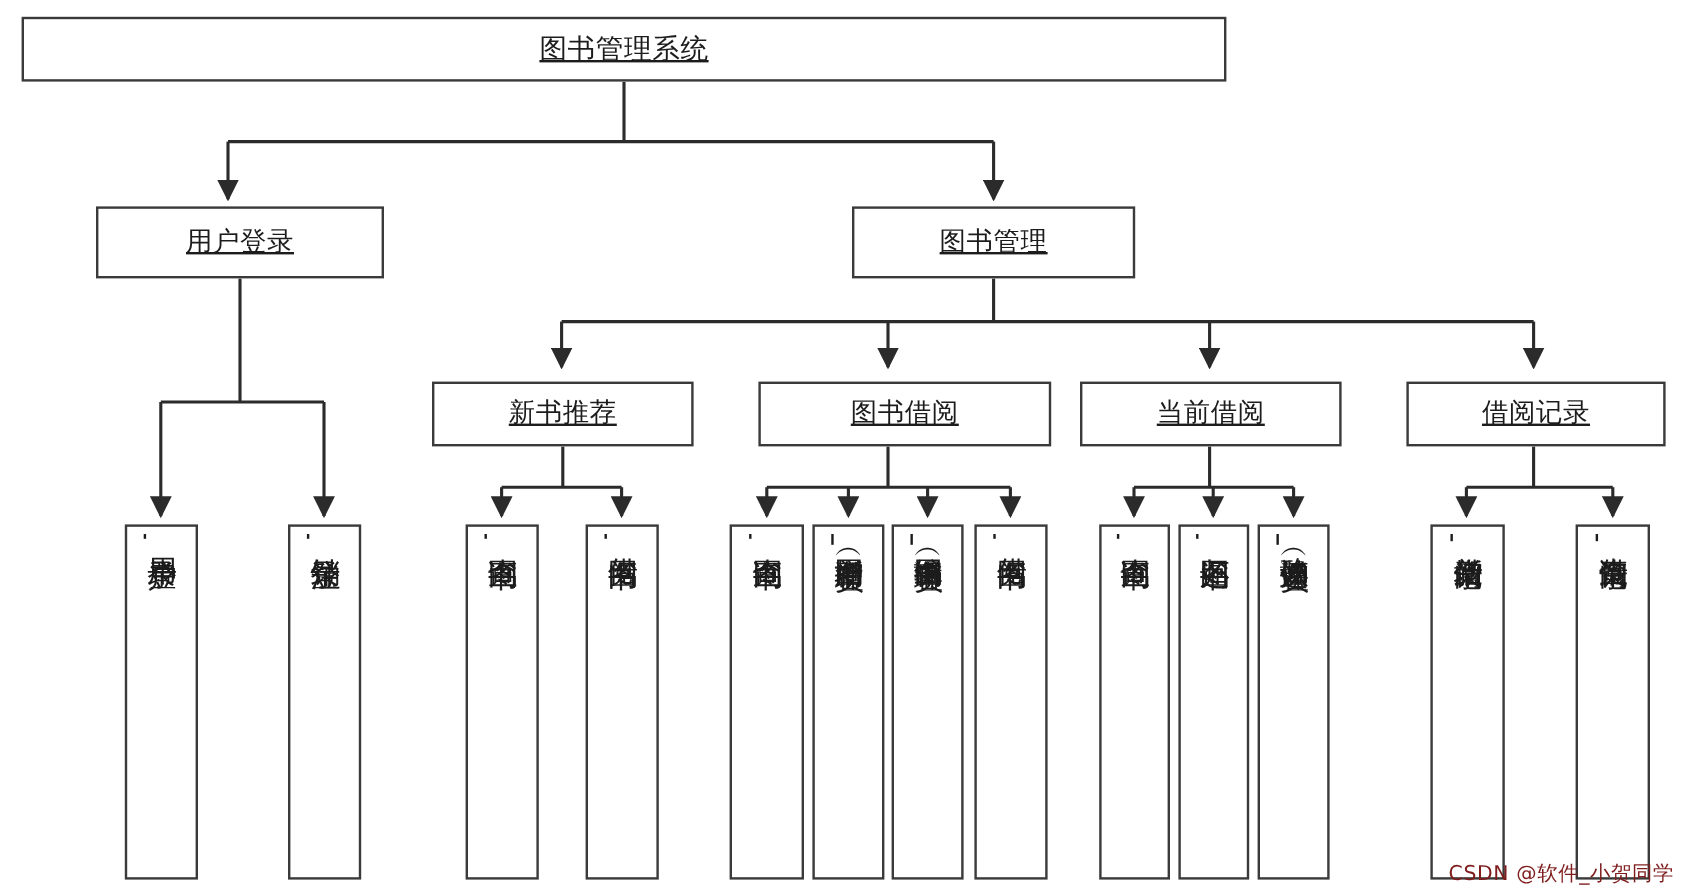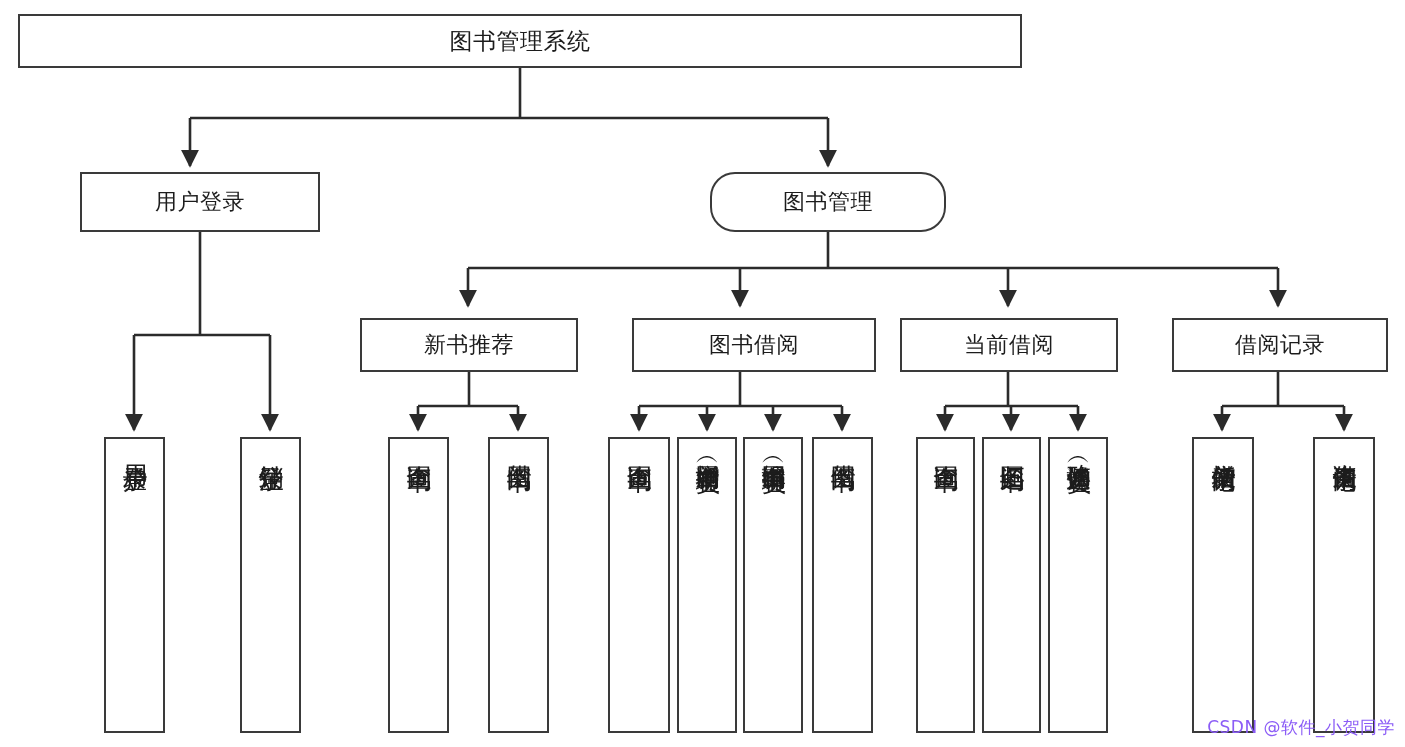--- a/index.html
+++ b/index.html
@@ -34,20 +34,21 @@
     display: flex;
     align-items: center;
     justify-content: center;
     color: #1c1c1c;
   }
   .node .label {
     display: block;
     text-align: center;
     line-height: 1.0;
     white-space: nowrap;
+    text-decoration: underline;
   }
   .node-h .label {
     font-size: 22px;
     letter-spacing: 0.5px;
   }
   .node-root .label {
     font-size: 23px;
   }
   .node-v {
     align-items: flex-start;
@@ -63,21 +64,21 @@
     margin: 0 auto;
   }
   .node-v.tall-text .label {
     font-size: 24px;
   }
   #watermark {
     position: absolute;
     right: 10px;
     bottom: 8px;
     font-size: 17px;
-    color: #8b5cf6;
+    color: #7f1d1d;
     white-space: nowrap;
     letter-spacing: 0.5px;
     font-family: "DejaVu Sans", "Liberation Sans", sans-serif;
   }
 </style>
 </head>
 <body>
 
 <div id="diagram-root">
 
@@ -131,21 +132,21 @@
     </g>
   </svg>
 
   <div class="node node-h node-root" style="left:18px; top:14px; width:1004px; height:54px;">
     <span class="label">图书管理系统</span>
   </div>
 
   <div class="node node-h" style="left:80px; top:172px; width:240px; height:60px;">
     <span class="label">用户登录</span>
   </div>
-  <div class="node node-h" style="left:710px; top:172px; width:236px; height:60px;border-radius:25px;">
+  <div class="node node-h" style="left:710px; top:172px; width:236px; height:60px;">
     <span class="label">图书管理</span>
   </div>
 
   <div class="node node-h" style="left:360px; top:318px; width:218px; height:54px;justify-content:center;">
     <span class="label">新书推荐</span>
   </div>
   <div class="node node-h" style="left:632px; top:318px; width:244px; height:54px;">
     <span class="label">图书借阅</span>
   </div>
   <div class="node node-h" style="left:900px; top:318px; width:218px; height:54px;">

